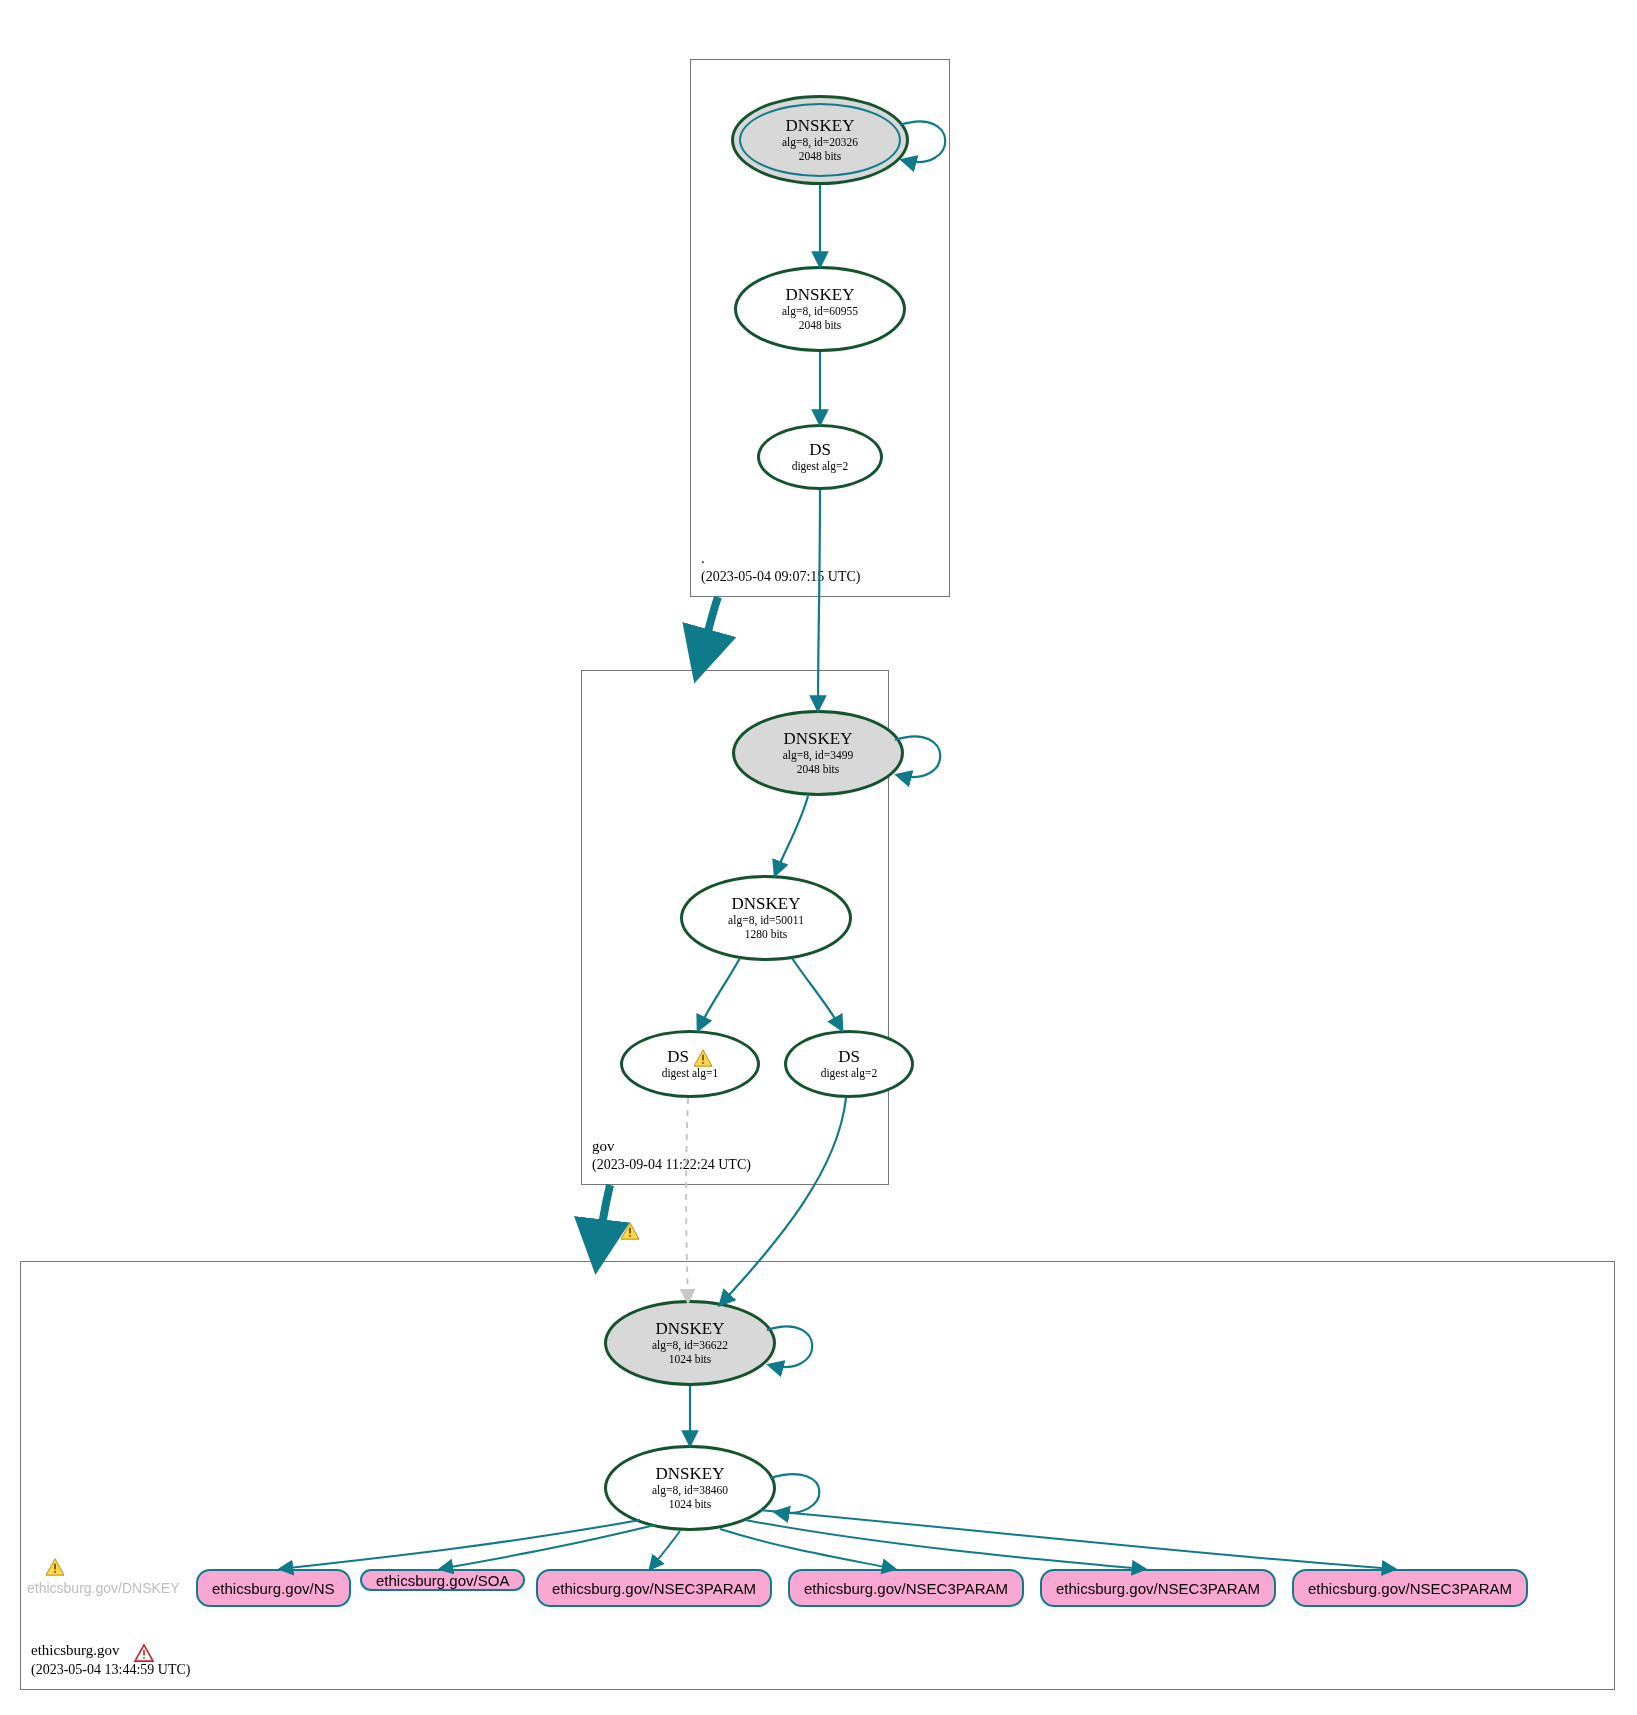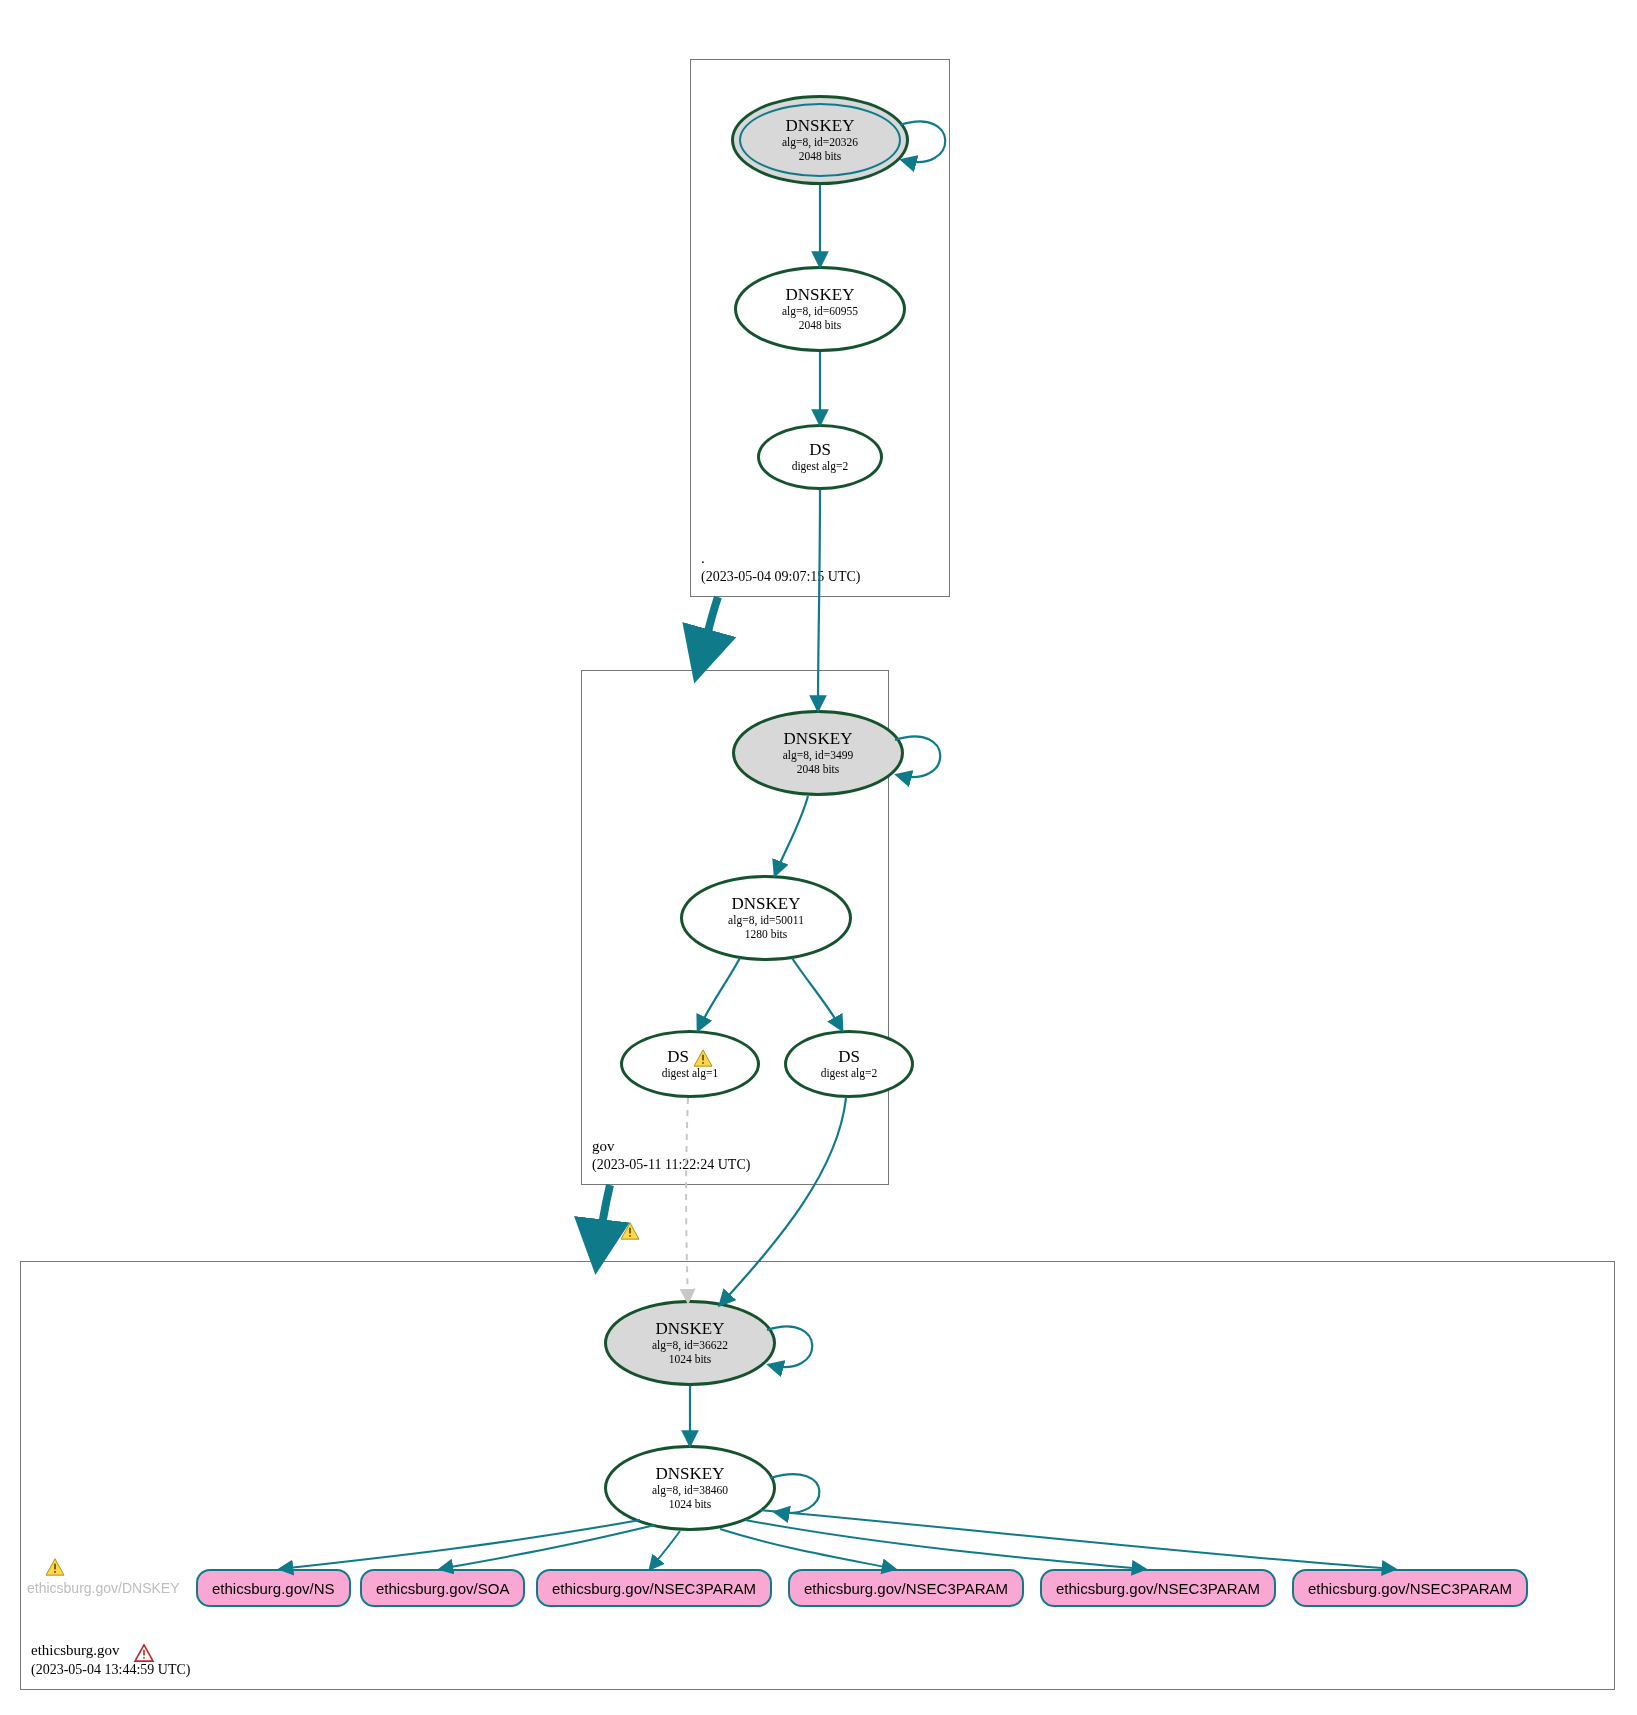--- a/index.html
+++ b/index.html
@@ -116,21 +116,21 @@
 </div>
 
 <div class="node ellipse" style="left:757px; top:424px; width:126px; height:66px;">
   <div class="title">DS</div>
   <div class="sub">digest alg=2</div>
 </div>
 
 <div class="zone-box" style="left:581px; top:670px; width:308px; height:515px;">
   <div class="zone-label" style="bottom:10px;">
     <span>gov</span><br>
-    <span class="ts">(2023-05-11 11:22:24 UTC)</span>
+    <span class="ts">(2023-09-04 11:22:24 UTC)</span>
   </div>
 </div>
 
 <div class="node ellipse grey" style="left:732px; top:710px; width:172px; height:86px;">
   <div class="title">DNSKEY</div>
   <div class="sub">alg=8, id=3499</div>
   <div class="sub">2048 bits</div>
 </div>
 
 <div class="node ellipse" style="left:680px; top:875px; width:172px; height:86px;">
@@ -180,21 +180,21 @@
   <div class="sub">1024 bits</div>
 </div>
 
 <div class="node ellipse" style="left:604px; top:1445px; width:172px; height:86px;">
   <div class="title">DNSKEY</div>
   <div class="sub">alg=8, id=38460</div>
   <div class="sub">1024 bits</div>
 </div>
 
 <div class="record" style="left:196px; top:1569px; height:38px;">ethicsburg.gov/NS</div>
-<div class="record" style="left:360px; top:1569px; height:38px;">ethicsburg.gov/SOA</div>
+<div class="record" style="left:360px; top:1569px; height:22px;">ethicsburg.gov/SOA</div>
 <div class="record" style="left:536px; top:1569px; height:38px;">ethicsburg.gov/NSEC3PARAM</div>
 <div class="record" style="left:788px; top:1569px; height:38px;">ethicsburg.gov/NSEC3PARAM</div>
 <div class="record" style="left:1040px; top:1569px; height:38px;">ethicsburg.gov/NSEC3PARAM</div>
 <div class="record" style="left:1292px; top:1569px; height:38px;">ethicsburg.gov/NSEC3PARAM</div>
 
 <div class="missing" style="left:27px; top:1580px;">
   <span class="icon-warn" style="position:absolute; left:18px; top:-22px;">
     <svg viewBox="0 0 24 22">
         <polygon points="12,1 23,21 1,21" fill="#ffd54a" stroke="#a07d00" stroke-width="1"></polygon>
         <rect x="11" y="7" width="2" height="7" fill="#5c4a00"></rect>

